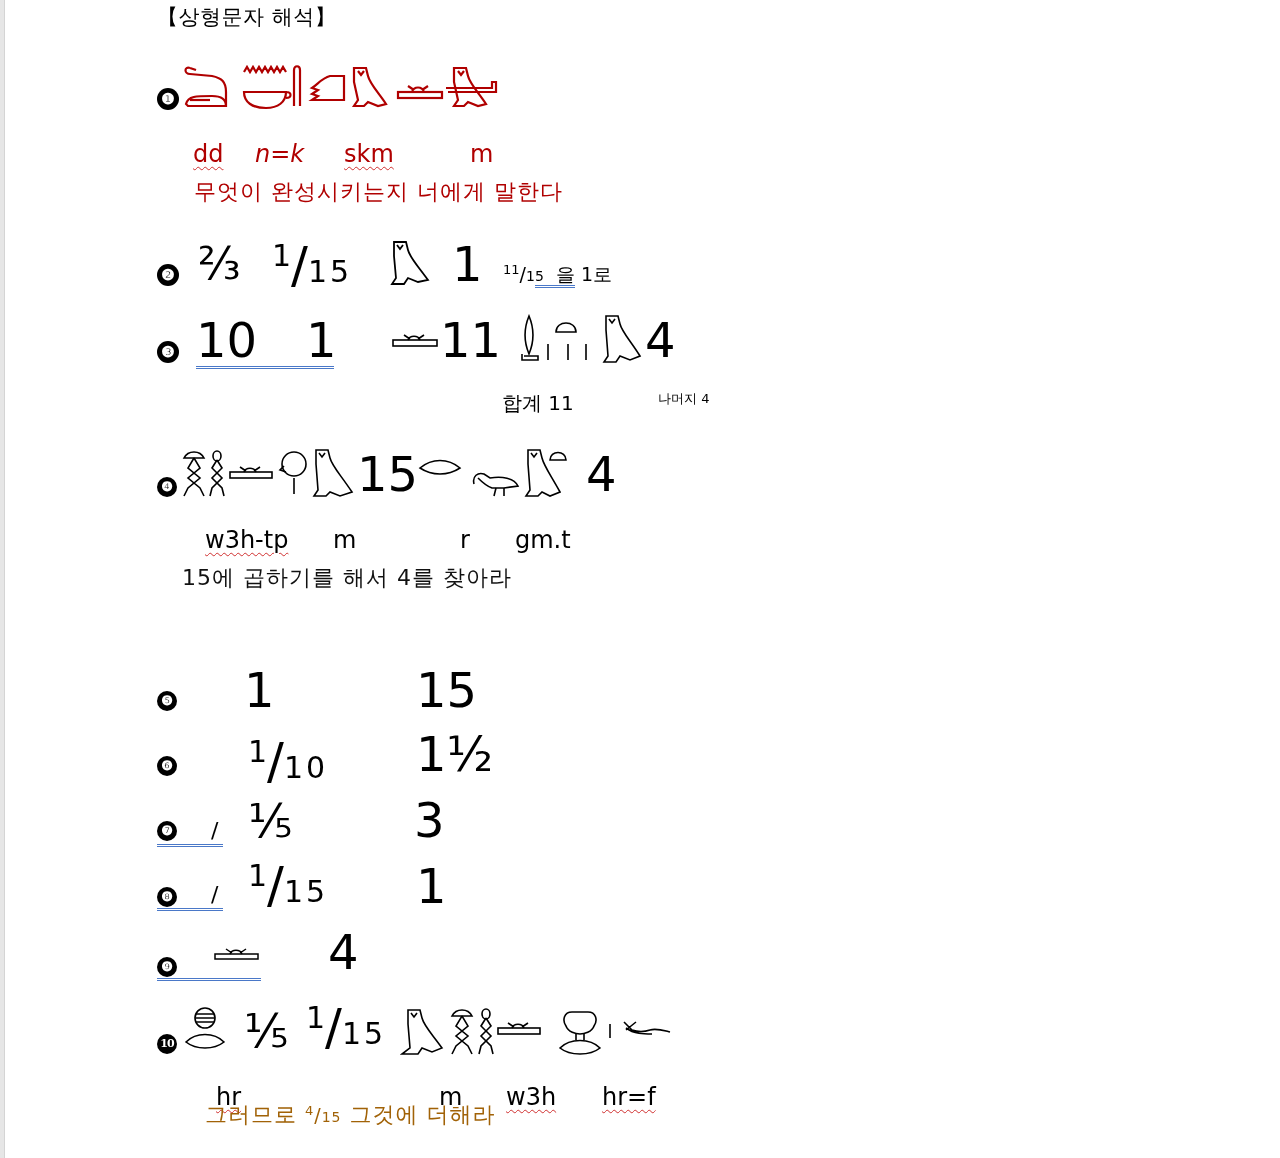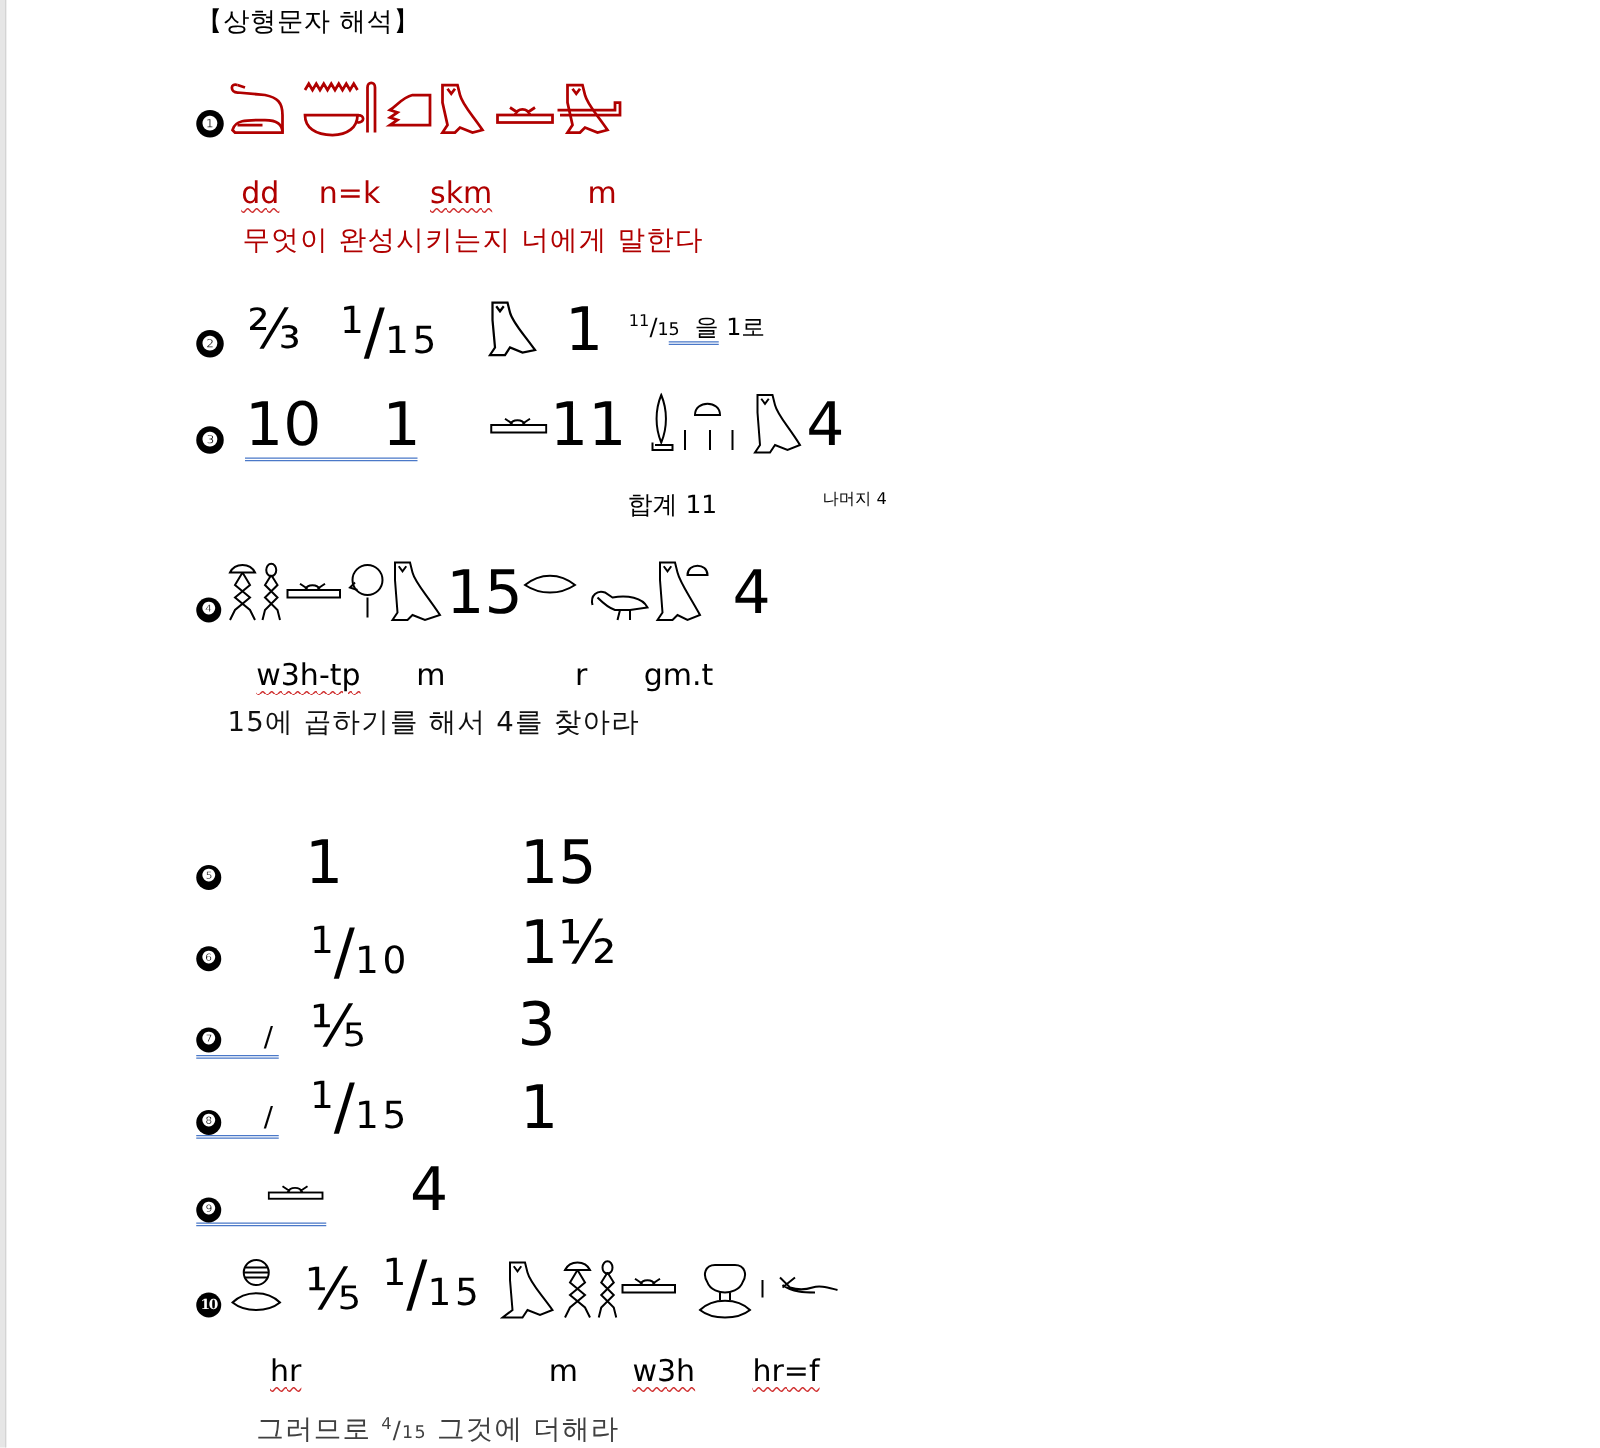--- a/index.html
+++ b/index.html
@@ -72,40 +72,40 @@
 
     <g>
       <path d="M272 6 L284 6 L286 14 C288 22 296 30 304 42 L296 44 L286 40 L282 44 L272 44 L276 38 L272 20 Z"></path>
       <path d="M276 9 l3 4 l3 -4"></path>
       <path d="M264 26 L310 26 L310 20 L314 20 L314 30 L266 30"></path>
     </g>
   </svg>
 </div>
 
 <div class="abs red translit" style="left:193px; top:140px;"><span class="squig">dd</span></div>
-<div class="abs red translit" style="left:255px; top:140px;">n=k</div>
+<div class="abs red translit" style="left:255px; top:140px;font-style:italic;">n=k</div>
 <div class="abs red translit" style="left:344px; top:140px;"><span class="squig">skm</span></div>
 <div class="abs red translit" style="left:470px; top:140px;">m</div>
 <div class="abs red kor" style="left:194px; top:177px;">무엇이 완성시키는지 너에게 말한다</div>
 
 <div class="abs" style="left:157px; top:264px;">
   <span class="num">❷</span>
 </div>
 <div class="abs big" style="left:198px; top:238px; font-size:44px;">⅔</div>
 <div class="abs frac" style="left:272px; top:236px;">
   <span class="sup">1</span><span class="slash">/</span><span class="den">15</span>
 </div>
 <div class="abs" style="left:388px; top:238px;">
   <svg width="46" height="48" viewBox="0 0 46 48" fill="none" stroke="#000" stroke-width="1.8">
     <path d="M6 4 L18 4 L20 12 C22 20 30 28 40 42 L30 44 L20 40 L16 46 L4 46 L8 40 L6 18 Z"></path>
     <path d="M9 7 l3 4 l3 -4"></path>
   </svg>
 </div>
 <div class="abs big" style="left:452px; top:236px;">1</div>
-<div class="abs smallfrac" style="left:503px; top:249px;">
+<div class="abs smallfrac" style="left:503px; top:262px;">
   <span class="sup">11</span>/<span class="den">1</span><span style="border-bottom:3px double #4a78c8;"><span class="den">5</span>&nbsp;&nbsp;<span>을</span></span>&nbsp;<span>1로</span>
 </div>
 
 <div class="abs" style="left:157px; top:341px;">
   <span class="num">❸</span>
 </div>
 <div class="abs big dbl" style="left:196px; top:312px; width:138px; height:54px;">
   <span>10</span>
   <span style="position:absolute; left:110px;">1</span>
 </div>
@@ -264,17 +264,17 @@
     </g>
     <path d="M210 16 L210 30"></path>
     <path d="M224 14 L232 22 C238 24 244 24 250 22 C256 20 262 22 270 24 M226 22 L236 14 M226 20 C234 26 244 26 252 26"></path>
   </svg>
 </div>
 
 <div class="abs translit" style="left:216px; top:1083px;"><span class="squig">hr</span></div>
 <div class="abs translit" style="left:439px; top:1083px;">m</div>
 <div class="abs translit" style="left:506px; top:1083px;"><span class="squig">w3h</span></div>
 <div class="abs translit" style="left:602px; top:1083px;"><span class="squig">hr=f</span></div>
-<div class="abs kor" style="left:205px; top:1128px; color:#404040;">
+<div class="abs kor" style="left:205px; top:1100px; color:#a16207;">
   <span>그러므로</span>
   <span class="smallfrac"><span class="sup">4</span>/<span class="den">15</span></span>
   <span>그것에 더해라</span>
 </div>
 
 </body></html>

